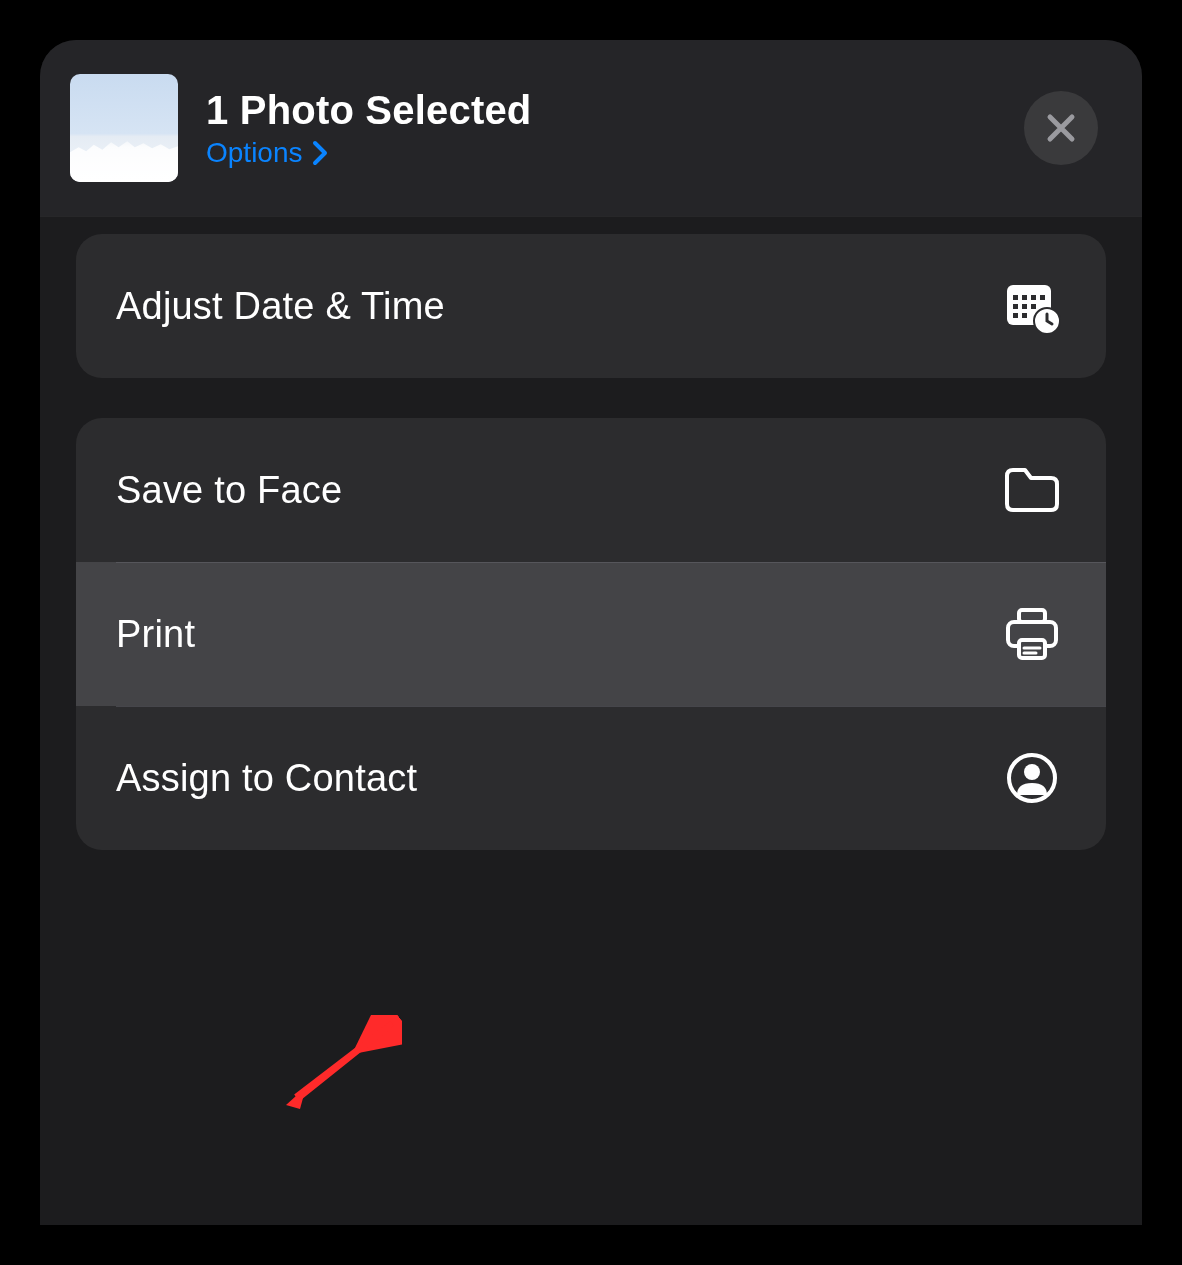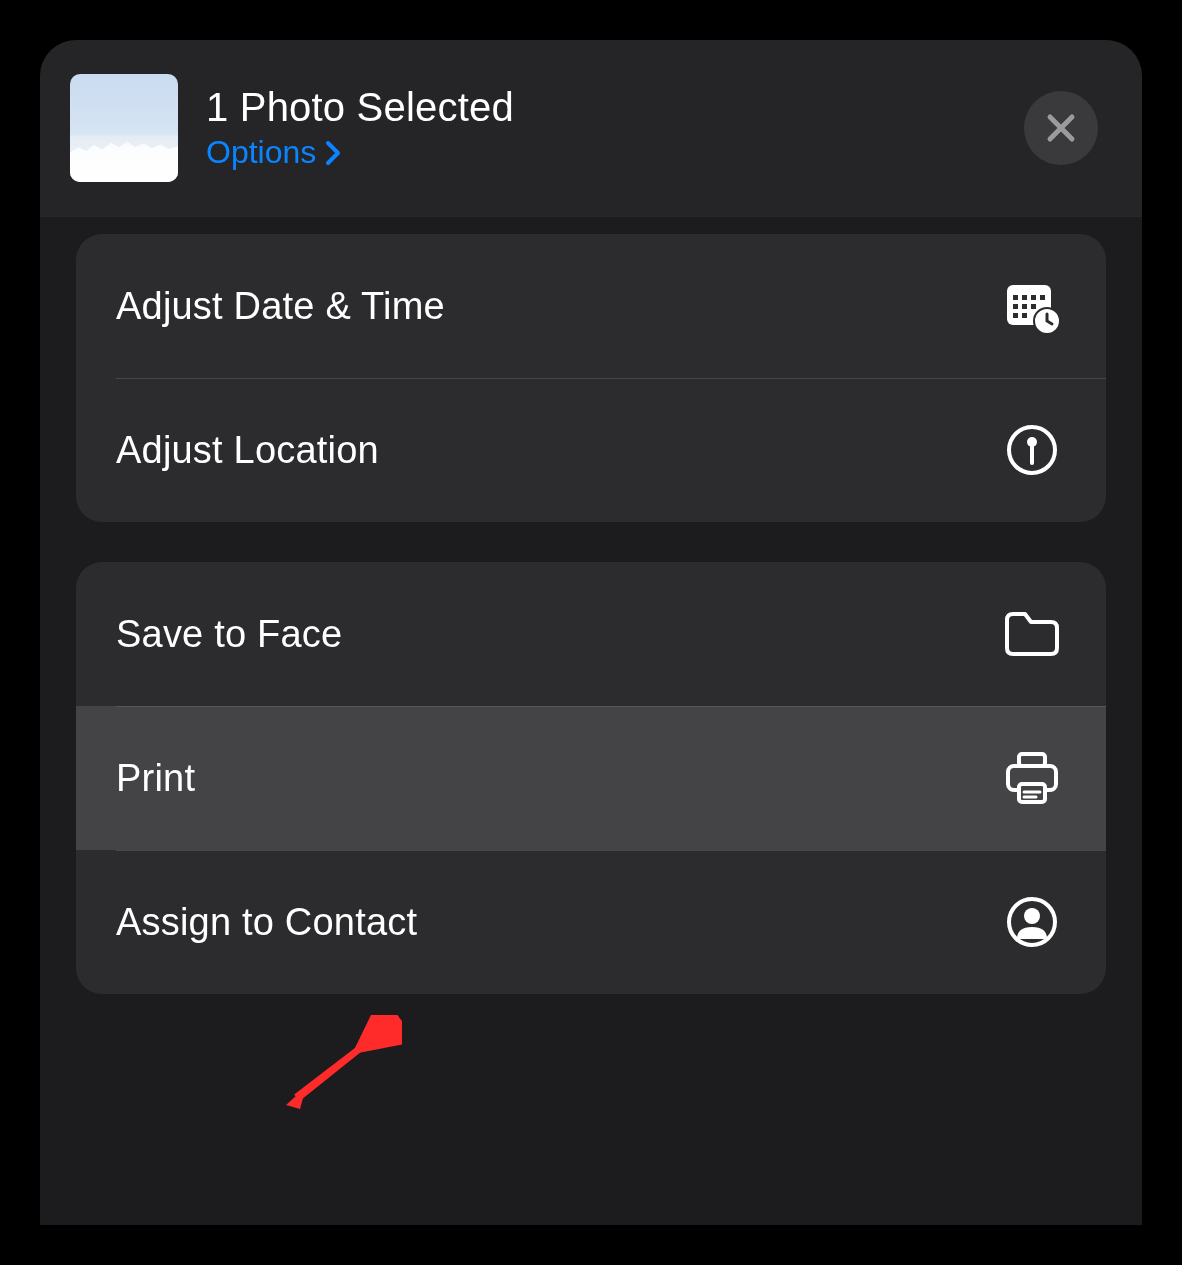--- a/index.html
+++ b/index.html
@@ -40,26 +40,26 @@
     background:linear-gradient(to bottom, #c9dbf0 0%, #d6e4f4 55%, #e5ecf4 58%, #f2f6fb 100%);
     position:relative; overflow:hidden;
   }
   .thumb::after{
     content:""; position:absolute; left:0; right:0; bottom:0; height:46%;
     background:linear-gradient(to bottom, rgba(255,255,255,0) 0%, rgba(255,255,255,0.85) 30%, #fff 100%);
     clip-path:polygon(0 40%, 8% 30%, 15% 38%, 22% 25%, 30% 35%, 38% 20%, 45% 30%, 53% 18%, 60% 30%, 68% 22%, 76% 32%, 84% 24%, 92% 34%, 100% 28%, 100% 100%, 0 100%);
   }
   .header-text { display:flex; flex-direction:column; gap:4px; }
   .header-title {
-    font-size:40px; font-weight:400; color:#fff;
+    font-size:40px; font-weight:700; color:#fff;
     letter-spacing:0.2px;
   }
   .options-row {
     display:flex; align-items:center; gap:8px;
-    color:#0a84ff; font-size:32px;
+    color:#0a84ff; font-size:28px;
   }
   .options-chevron { display:flex; align-items:center; }
   .close-btn {
     margin-left:auto;
     width:74px; height:74px; border-radius:50%;
     background:#3a3a3c;
     display:flex; align-items:center; justify-content:center;
   }
   .close-btn svg { stroke:#9a9a9f; }
 
@@ -146,30 +146,20 @@
             <rect x="19" y="27" width="5" height="5" fill="#2c2c2e"></rect>
             <rect x="28" y="27" width="5" height="5" fill="#2c2c2e"></rect>
             <rect x="10" y="36" width="5" height="5" fill="#2c2c2e"></rect>
             <rect x="19" y="36" width="5" height="5" fill="#2c2c2e"></rect>
             <circle cx="44" cy="44" r="13" fill="#fff" stroke="#2c2c2e" stroke-width="2"></circle>
             <path d="M44 37 V44 L49 47" stroke="#2c2c2e" stroke-width="3" stroke-linecap="round"></path>
           </svg>
         </span>
       </div>
 
-      <div class="action">
-        <span>Adjust Location</span>
-        <span class="icon-wrap">
-          <svg width="54" height="54" viewBox="0 0 54 54" fill="none">
-            <circle cx="27" cy="27" r="23" stroke="#fff" stroke-width="4"></circle>
-            <circle cx="27" cy="19" r="5" fill="#fff"></circle>
-            <path d="M27 19 V40" stroke="#fff" stroke-width="4" stroke-linecap="round"></path>
-          </svg>
-        </span>
-      </div>
 
     </div>
 
     <div class="group">
 
 
       <div class="action">
         <span>Save to Face</span>
         <span class="icon-wrap">
           <svg width="58" height="48" viewBox="0 0 58 48" fill="none">

